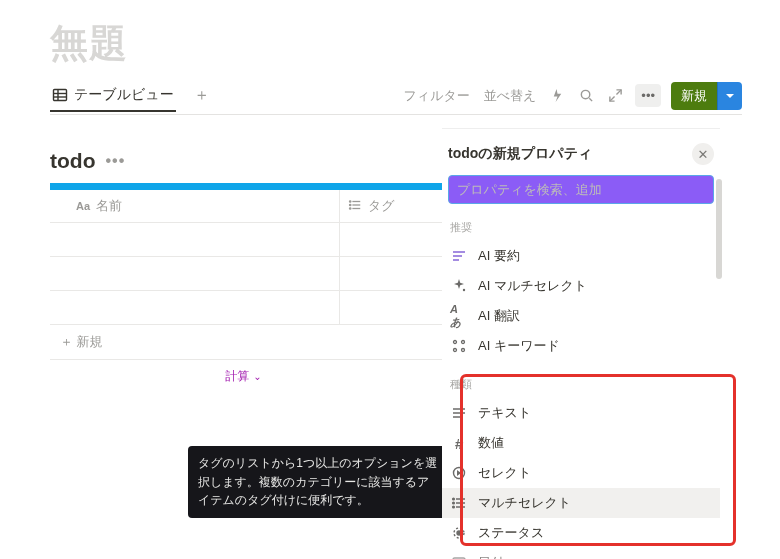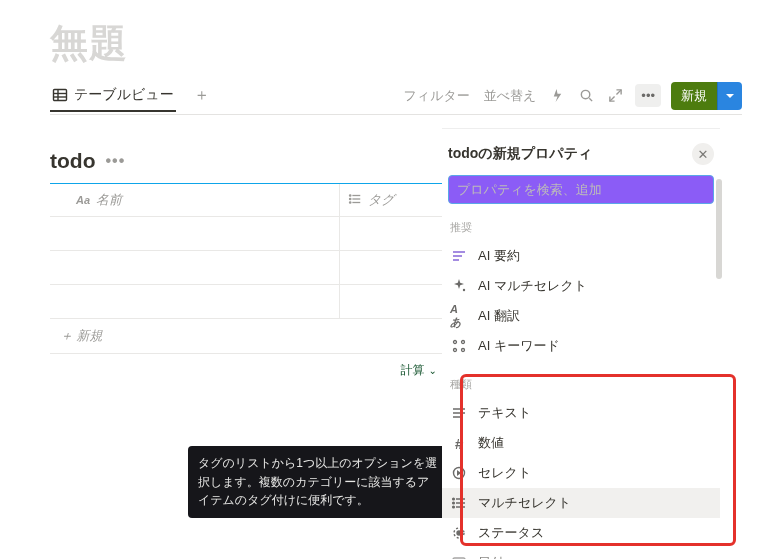--- a/index.html
+++ b/index.html
@@ -19,30 +19,30 @@
   .va.more { background: #efefee; border-radius: 4px; padding: 4px 6px; color: #6b6a68; }
   .newbtn { display: flex; align-items: stretch; }
   .newbtn .main { background: #4d7c0f; color: #fff; font-size: 13px; padding: 5px 10px; border-radius: 4px 0 0 4px; }
   .newbtn .dd { background: #2a85e0; color: #fff; padding: 5px 7px; border-left: 1px solid #1f6fc0; border-radius: 0 4px 4px 0; display: flex; align-items: center; }
   .newbtn .dd svg { width: 10px; height: 10px; }
 
   .db-header { display: flex; align-items: center; gap: 10px; margin-top: 34px; }
   .db-title { font-size: 21px; font-weight: 700; }
   .db-menu { color: #9b9a97; letter-spacing: 1px; font-weight: 700; }
 
-  .tbl { margin-top: 10px; border-top: 1px solid #0ea5e9; width: 405px; font-style: italic; }
+  .tbl { margin-top: 10px; border-top: 7px solid #0ea5e9; width: 405px; }
   .thead { display: flex; border-bottom: 1px solid #e9e8e6; }
   .th { display: flex; align-items: center; gap: 6px; padding: 7px 8px; color: #9b9a97; font-size: 13px; }
   .th.name { width: 290px; border-right: 1px solid #e9e8e6; padding-left: 26px; }
   .th.tag { flex: 1; }
   .th svg { width: 14px; height: 14px; }
   .trow { height: 34px; border-bottom: 1px solid #e9e8e6; display: flex; }
   .trow .c1 { width: 290px; border-right: 1px solid #e9e8e6; }
   .addrow { padding: 8px 10px; color: #9b9a97; font-size: 13px; border-bottom: 1px solid #e9e8e6; }
-  .calc { text-align: right; color: #14532d; font-size: 12px; padding: 8px 18px 0 0; width: 405px; }
+  .calc { text-align: center; color: #a21caf; font-size: 12px; padding: 8px 18px 0 0; width: 405px; }
   .calc .chev { font-size: 10px; margin-left: 4px; }
 
   
   .tooltip { position: absolute; left: 188px; top: 446px; width: 260px; background: #16161a; color: #e8e8e6; font-size: 12px; line-height: 1.55; padding: 8px 10px; border-radius: 4px; }
 
   
   .panel { position: absolute; top: 128px; right: 40px; width: 278px; height: 425px; background: #fff; border-top: 1px solid #eee; margin-left: 18px; }
   .panel-head { display: flex; align-items: center; padding: 14px 6px 10px 6px; }
   .panel-title { font-size: 14px; font-weight: 600; }
   .panel-close { margin-left: auto; width: 22px; height: 22px; display:flex; align-items:center; justify-content:center; background: #f0efed; border-radius: 50%; color: #7a7976; font-size: 13px; }

